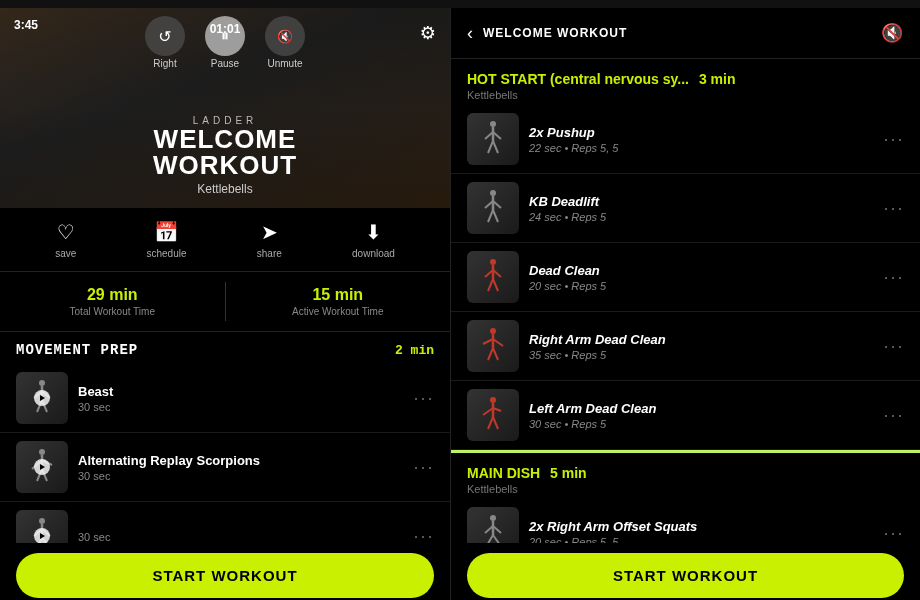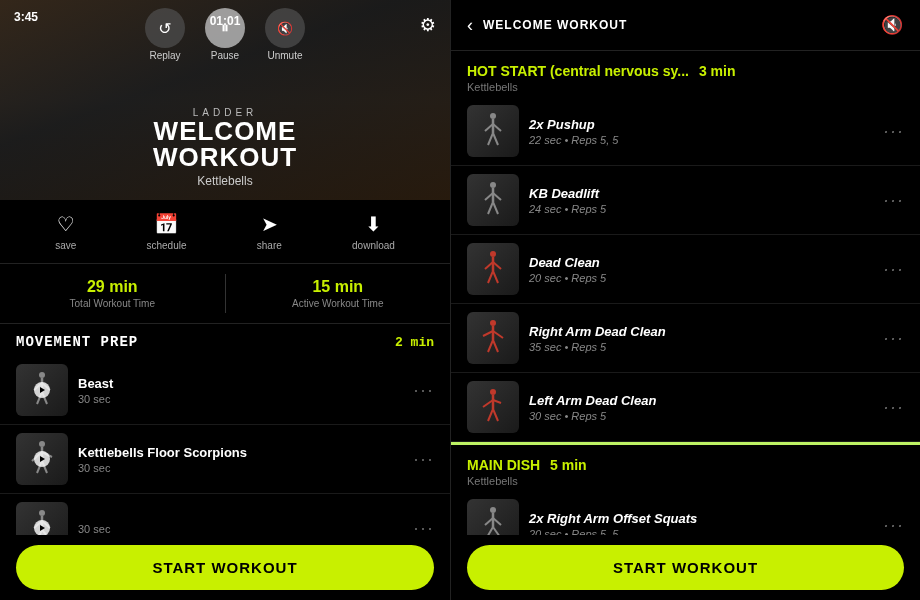--- a/index.html
+++ b/index.html
@@ -11,21 +11,20 @@
       width: 920px;
       height: 600px;
       font-family: -apple-system, BlinkMacSystemFont, 'Helvetica Neue', Arial, sans-serif;
       overflow: hidden;
     }
     .container {
       display: flex;
       width: 920px;
       height: 584px;
       background: #0ea5e9;
-      align-items: center;
     }
     
     .left-panel {
       width: 450px;
       height: 600px;
       background: #000;
       display: flex;
       flex-direction: column;
       position: relative;
       overflow: hidden;
@@ -400,21 +399,21 @@
 
 <div class="container">
   <div class="left-panel">
 
     <div class="left-hero">
       <div class="hero-bg"></div>
       <div class="time-display">3:45</div>
       <div class="top-controls">
         <div class="ctrl-btn">
           <div class="ctrl-circle">↺</div>
-          <span class="ctrl-label">Replay</span>
+          <span class="ctrl-label">Right</span>
         </div>
         <div class="ctrl-btn">
           <div class="ctrl-circle" style="background:rgba(180,180,180,0.85);">⏸</div>
           <span class="ctrl-label">Pause</span>
         </div>
         <div class="ctrl-btn">
           <div class="ctrl-circle" style="font-size:13px;">🔇</div>
           <span class="ctrl-label">Unmute</span>
         </div>
       </div>
@@ -494,21 +493,21 @@
                 <line x1="15" y1="8" x2="15" y2="22" stroke="#888" stroke-width="2.5"></line>
                 <line x1="15" y1="13" x2="5" y2="22" stroke="#888" stroke-width="2"></line>
                 <line x1="15" y1="13" x2="25" y2="18" stroke="#888" stroke-width="2"></line>
                 <line x1="15" y1="22" x2="10" y2="34" stroke="#888" stroke-width="2"></line>
                 <line x1="15" y1="22" x2="20" y2="34" stroke="#888" stroke-width="2"></line>
               </svg>
           </div>
           <div class="play-icon"></div>
         </div>
         <div class="ex-info">
-          <div class="ex-name">Kettlebells Floor Scorpions</div>
+          <div class="ex-name">Alternating Replay Scorpions</div>
           <div class="ex-meta">30 sec</div>
         </div>
         <span class="ex-more">···</span>
       </div>
       <div class="exercise-item">
         <div class="ex-thumb">
           <div class="ex-thumb-inner">
             <svg width="30" height="40" viewBox="0 0 30 40">
                 <rect x="12" y="2" width="6" height="6" rx="3" fill="#888"></rect>
                 <line x1="15" y1="8" x2="15" y2="22" stroke="#888" stroke-width="2.5"></line>

